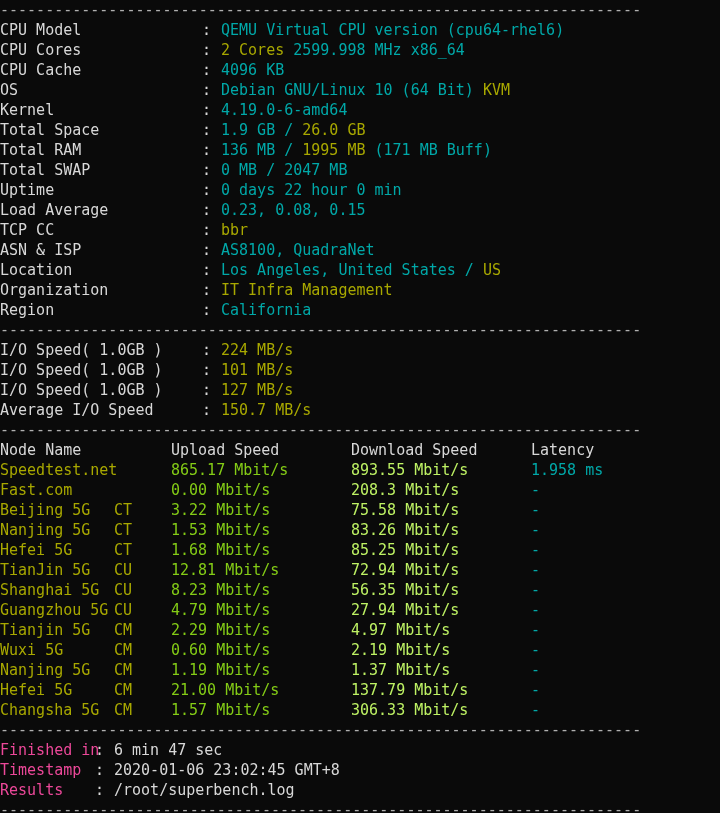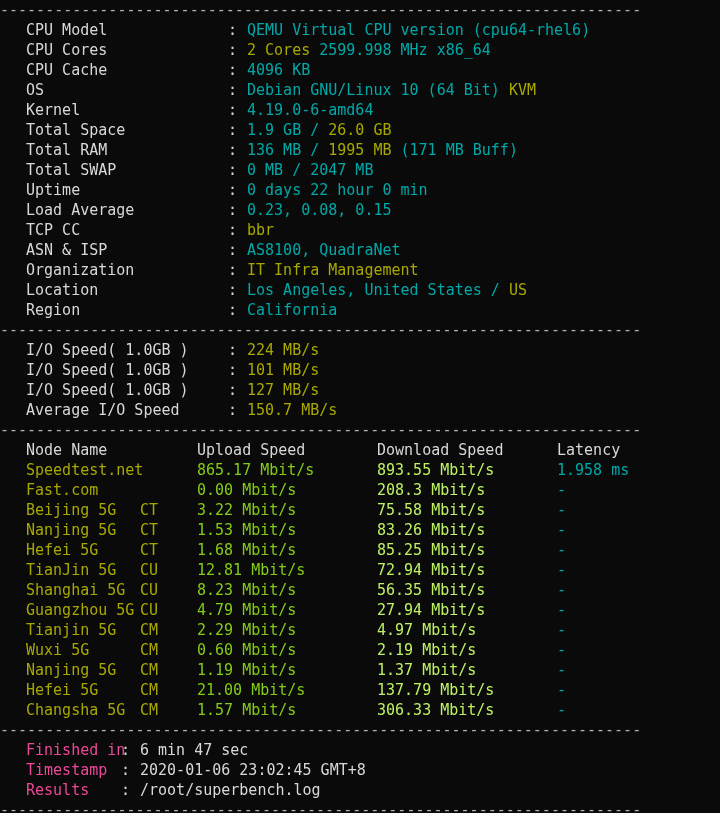--- a/index.html
+++ b/index.html
@@ -14,21 +14,21 @@
     background: #0a0a0a;
     font-family: "DejaVu Sans Mono", "Liberation Mono", monospace;
     font-size: 15px;
     line-height: 20px;
     overflow: hidden;
     -webkit-font-smoothing: none;
   }
   .line {
     height: 20px;
     white-space: pre;
-    padding-left: 26px;
+    padding-left: 0;
     letter-spacing: 0px;
   }
   .sep {
     height: 20px;
     white-space: pre;
     padding-left: 0px;
     color: #b0b0b0;
     overflow: hidden;
     font-size: 15px;
   }
@@ -62,22 +62,22 @@
       <div class="line"><span class="lbl">CPU Cache</span><span class="col">:</span><span class="c">4096 KB</span></div>
       <div class="line"><span class="lbl">OS</span><span class="col">:</span><span class="c">Debian GNU/Linux 10 (64 Bit) </span><span class="y">KVM</span></div>
       <div class="line"><span class="lbl">Kernel</span><span class="col">:</span><span class="c">4.19.0-6-amd64</span></div>
       <div class="line"><span class="lbl">Total Space</span><span class="col">:</span><span class="c">1.9 GB</span><span class="c"> / </span><span class="y">26.0 GB</span></div>
       <div class="line"><span class="lbl">Total RAM</span><span class="col">:</span><span class="c">136 MB</span><span class="c"> / </span><span class="y">1995 MB</span><span class="c"> (171 MB Buff)</span></div>
       <div class="line"><span class="lbl">Total SWAP</span><span class="col">:</span><span class="c">0 MB</span><span class="c"> / </span><span class="c">2047 MB</span></div>
       <div class="line"><span class="lbl">Uptime</span><span class="col">:</span><span class="c">0 days 22 hour 0 min</span></div>
       <div class="line"><span class="lbl">Load Average</span><span class="col">:</span><span class="c">0.23, 0.08, 0.15</span></div>
       <div class="line"><span class="lbl">TCP CC</span><span class="col">:</span><span class="y">bbr</span></div>
       <div class="line"><span class="lbl">ASN &amp; ISP</span><span class="col">:</span><span class="c">AS8100, QuadraNet</span></div>
+      <div class="line"><span class="lbl">Location</span><span class="col">:</span><span class="c">Los Angeles, United States</span><span class="c"> / </span><span class="y">US</span></div>
       <div class="line"><span class="lbl">Organization</span><span class="col">:</span><span class="y">IT Infra Management</span></div>
-      <div class="line"><span class="lbl">Location</span><span class="col">:</span><span class="c">Los Angeles, United States</span><span class="c"> / </span><span class="y">US</span></div>
       <div class="line"><span class="lbl">Region</span><span class="col">:</span><span class="c">California</span></div>
     </div>
 
   <div class="sep"><span>-----------------------------------------------------------------------</span></div>
 
   <div id="io-section">
       <div class="line"><span class="lbl">I/O Speed( 1.0GB )</span><span class="col">:</span><span class="y">224 MB/s</span></div>
       <div class="line"><span class="lbl">I/O Speed( 1.0GB )</span><span class="col">:</span><span class="y">101 MB/s</span></div>
       <div class="line"><span class="lbl">I/O Speed( 1.0GB )</span><span class="col">:</span><span class="y">127 MB/s</span></div>
       <div class="line"><span class="lbl">Average I/O Speed</span><span class="col">:</span><span class="y">150.7 MB/s</span></div>

